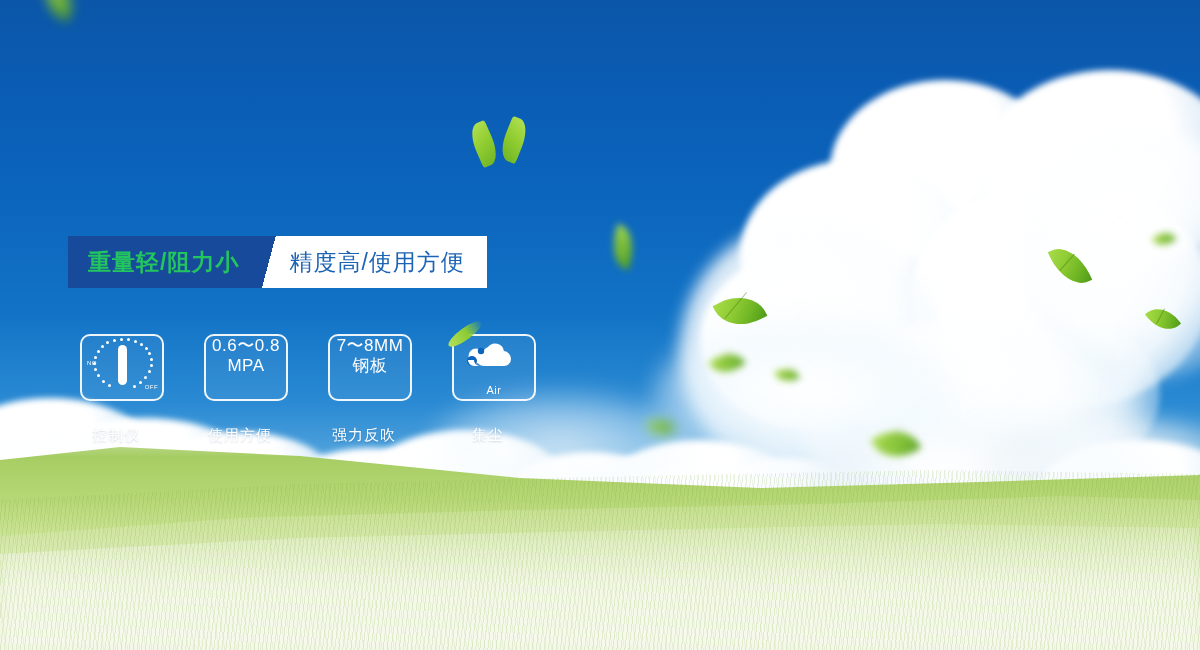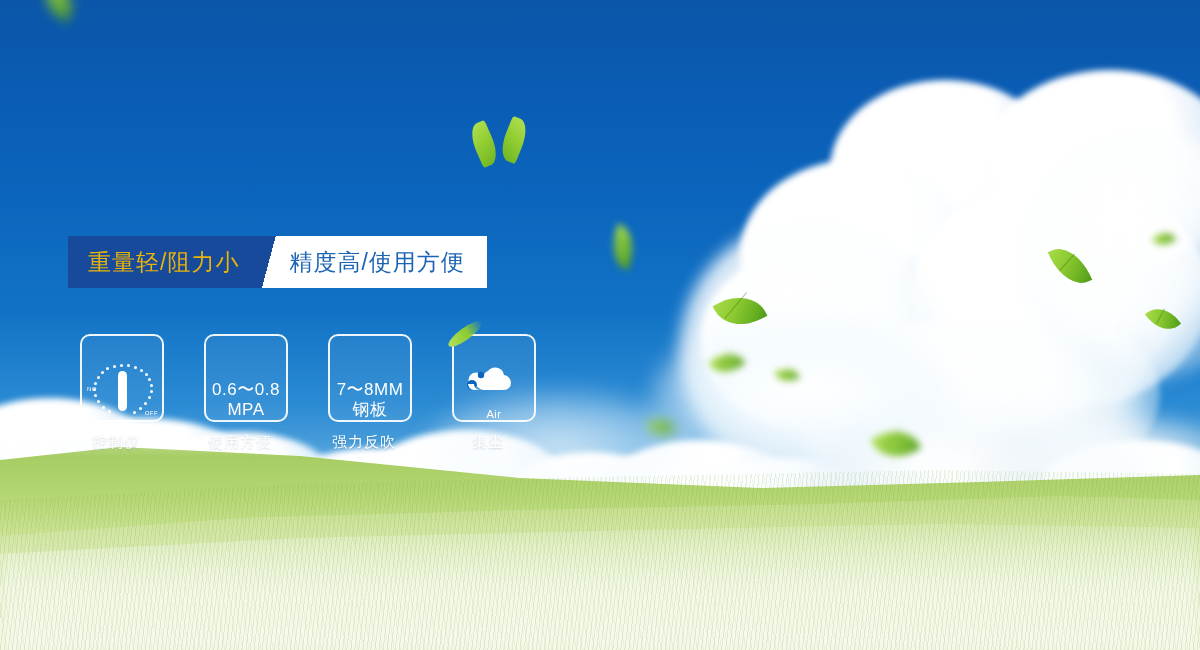--- a/index.html
+++ b/index.html
@@ -120,52 +120,52 @@
     letter-spacing:2px;
     color:#ffffff;
     font-weight:300;
     white-space:nowrap;
     text-shadow:0 1px 3px rgba(0,40,90,.18);
   }
 
   .subbar { position:absolute; left:68px; top:236px; height:52px; display:flex; }
   .sub-left {
     background:#184a9c;
-    color:#eab308;
-    font-size:23px; font-weight:400;
+    color:#22c55e;
+    font-size:23px; font-weight:700;
     display:flex; align-items:center;
     padding:0 18px 0 20px;
     letter-spacing:1px;
   }
   .sub-wedge { width:26px; background:linear-gradient(105deg,#184a9c 0 47%, #ffffff 47% 100%); }
   .sub-right {
     background:#ffffff;
     color:#1b63b4;
     font-size:23px; font-weight:400;
     display:flex; align-items:center;
     padding:0 22px 0 6px;
     letter-spacing:1px;
   }
 
   
   .features { position:absolute; left:68px; top:334px; display:flex; gap:28px; }
   .feature { width:96px; display:flex; flex-direction:column; align-items:center; }
   .feat-box {
-    width:84px; height:88px;
+    width:84px; height:67px;
     border:2px solid rgba(255,255,255,.92);
     border-radius:10px;
     background:rgba(255,255,255,.06);
-    display:flex; flex-direction:column; align-items:center; justify-content:flex-end;
+    display:flex; flex-direction:column; align-items:center; justify-content:flex-start;
     color:#ffffff;
     position:relative;
     margin-left:12px;
   }
   .feat-text { font-size:17px; line-height:1.18; text-align:center; font-weight:400; letter-spacing:.5px; }
   .feat-label {
-    margin-top:11px; color:#ffffff; font-size:15px; font-weight:400;
+    margin-top:25px; color:#ffffff; font-size:15px; font-weight:400;
     letter-spacing:1px; white-space:nowrap;
     text-shadow:0 1px 2px rgba(0,40,90,.2);
     text-align:right;
   }
 
   
   .gauge { position:relative; width:62px; height:58px; }
   .gauge .dot { position:absolute; width:3px; height:3px; border-radius:50%; background:#fff; }
   .gauge .needle {
     position:absolute; left:50%; top:9px; width:9px; height:40px;

